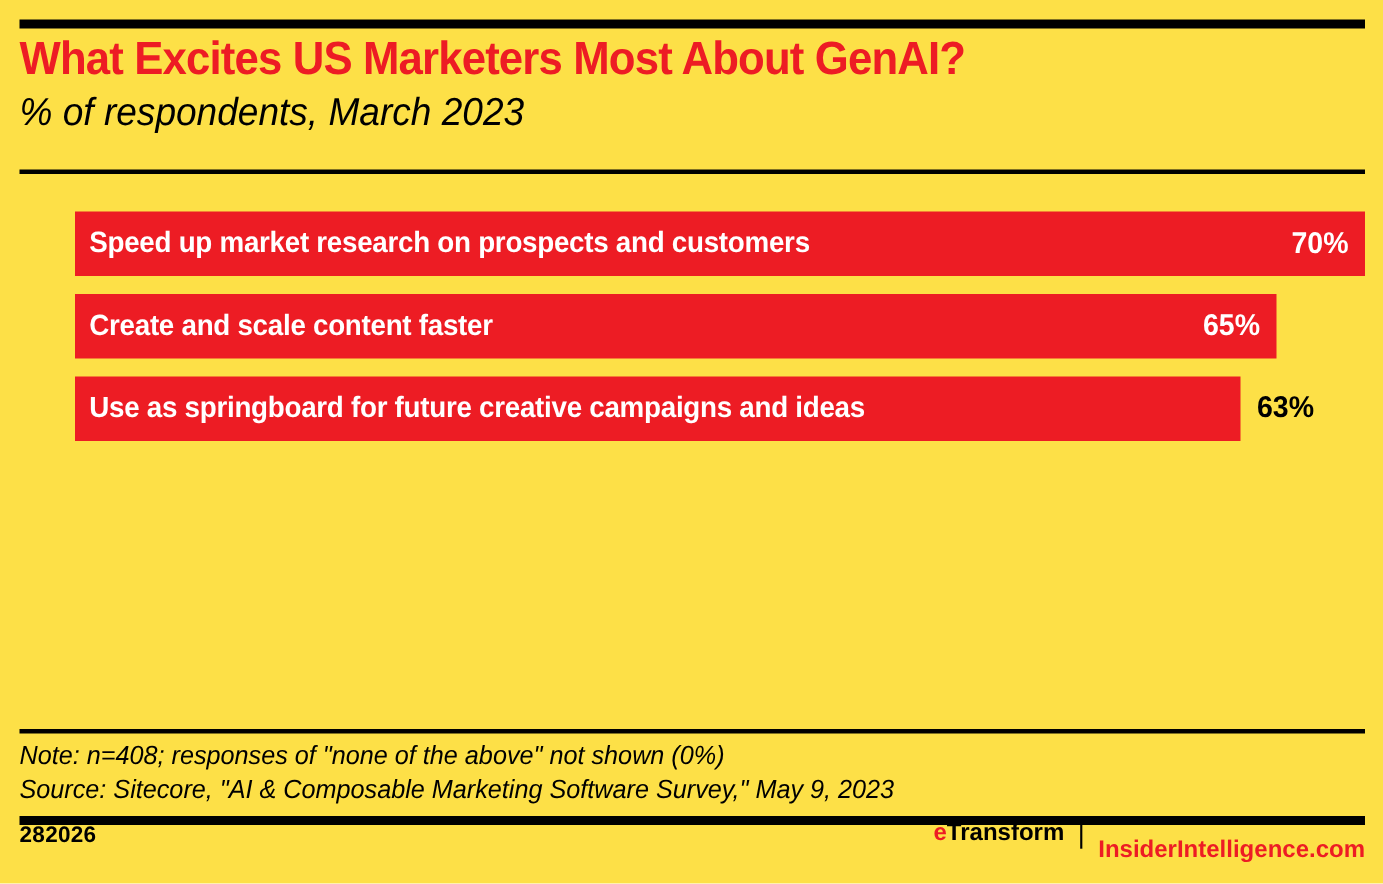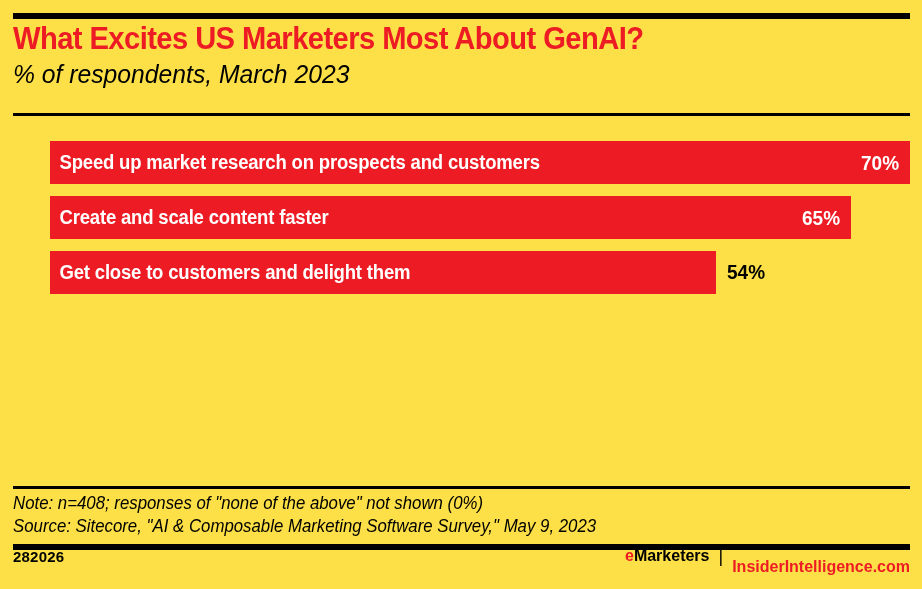--- a/index.html
+++ b/index.html
@@ -206,44 +206,44 @@
     </div>
 
     <div class="bar-row">
       <div class="bar" style="width:93.1%">
         <span class="bar-label">Create and scale content faster</span>
         <span class="value-inside">65%</span>
       </div>
 
     </div>
 
-
     <div class="bar-row">
-      <div class="bar" style="width:77.4%">
-        <span class="bar-label">Get close to customers and delight them</span>
+      <div class="bar" style="width:90.3%">
+        <span class="bar-label">Use as springboard for future creative campaigns and ideas</span>
       </div>
-      <span class="value-outside">54%</span>
+      <span class="value-outside">63%</span>
     </div>
+
 
 
 
   </div>
 
   <div class="rule rule-above-note"></div>
 
   <div class="note-block">
     <div class="note-line">Note: n=408; responses of "none of the above" not shown (0%)</div>
     <div class="note-line">Source: Sitecore, "AI &amp; Composable Marketing Software Survey," May 9, 2023</div>
   </div>
 
   <div class="rule rule-above-foot"></div>
 
   <div class="footer-block">
     <span class="footer-id">282026</span>
     <span class="footer-brand">
       <span class="brand-e">e</span>
-        <span class="brand-rest">Marketers</span>
+        <span class="brand-rest">Transform</span>
       <span class="brand-sep">|</span>
       <span class="brand-site">InsiderIntelligence.com</span>
     </span>
   </div>
 
 </div>
 
 </body></html>

